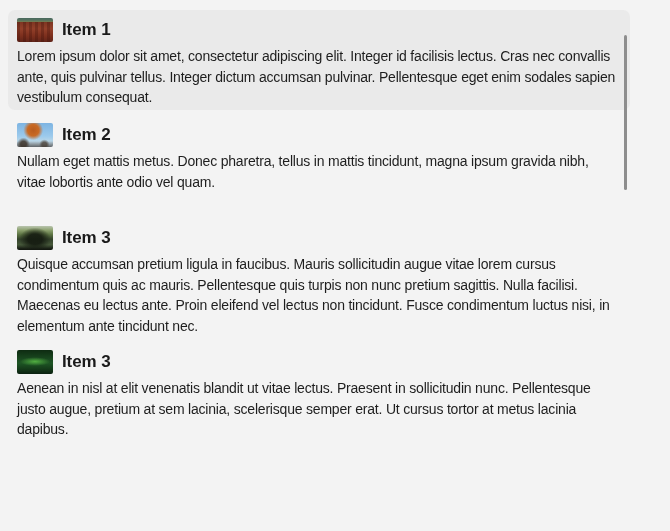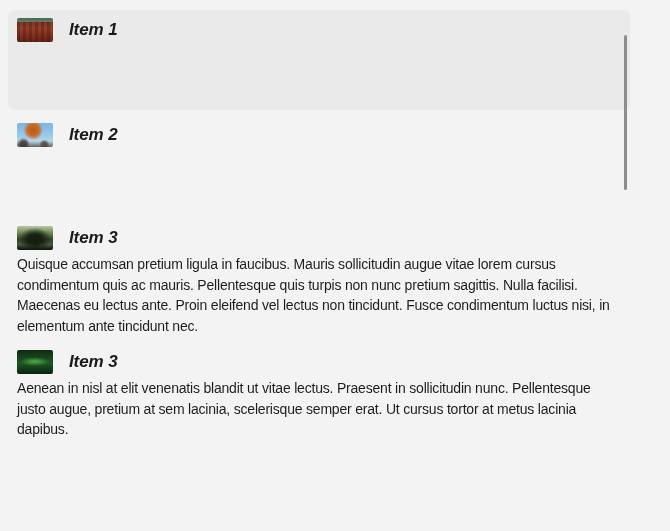--- a/index.html
+++ b/index.html
@@ -18,21 +18,21 @@
     left:8px;top:10px;width:622px;height:100px;
     background:#eaeaea;border-radius:7px;
     padding:8px 14px 0 9px;
   }
   .plain{left:17px;width:601px;}
   .pos-2{top:123px;}
   .pos-3{top:226px;}
   .pos-4{top:350px;}
   .pos-5{top:458px;}
   .item-header{
-    display:flex;align-items:center;gap:16px;height:24px;font-style:italic;
+    display:flex;align-items:center;gap:9px;height:24px;
   }
   .thumb{
     width:36px;height:24px;flex:0 0 36px;border-radius:2px;
   }
   .thumb-1{
     background:
       linear-gradient(180deg,#49695d 0%,#53705f 9%,#6e7a52 15%,rgba(0,0,0,0) 16%),
       repeating-linear-gradient(90deg,rgba(60,14,8,.30) 0 3px,rgba(0,0,0,0) 3px 6px),
       linear-gradient(180deg,#7d3522 16%,#93402a 45%,#7c2f1d 75%,#61251a 100%);
     background-color:#7d3522;
@@ -79,27 +79,29 @@
 </head>
 <body>
 
 <div class="page">
 
   <div class="list-item selected">
     <div class="item-header">
       <div class="thumb thumb-1"></div>
       <h3 class="item-title">Item 1</h3>
     </div>
+    <p class="item-desc">Lorem ipsum dolor sit amet, consectetur adipiscing elit. Integer id facilisis lectus. Cras nec convallis ante, quis pulvinar tellus. Integer dictum accumsan pulvinar. Pellentesque eget enim sodales sapien vestibulum consequat.</p>
   </div>
 
   <div class="list-item plain pos-2">
     <div class="item-header">
       <div class="thumb thumb-2"></div>
       <h3 class="item-title">Item 2</h3>
     </div>
+    <p class="item-desc">Nullam eget mattis metus. Donec pharetra, tellus in mattis tincidunt, magna ipsum gravida nibh, vitae lobortis ante odio vel quam.</p>
   </div>
 
   <div class="list-item plain pos-3">
     <div class="item-header">
       <div class="thumb thumb-3"></div>
       <h3 class="item-title">Item 3</h3>
     </div>
     <p class="item-desc">Quisque accumsan pretium ligula in faucibus. Mauris sollicitudin augue vitae lorem cursus condimentum quis ac mauris. Pellentesque quis turpis non nunc pretium sagittis. Nulla facilisi. Maecenas eu lectus ante. Proin eleifend vel lectus non tincidunt. Fusce condimentum luctus nisi, in elementum ante tincidunt nec.</p>
   </div>
 

